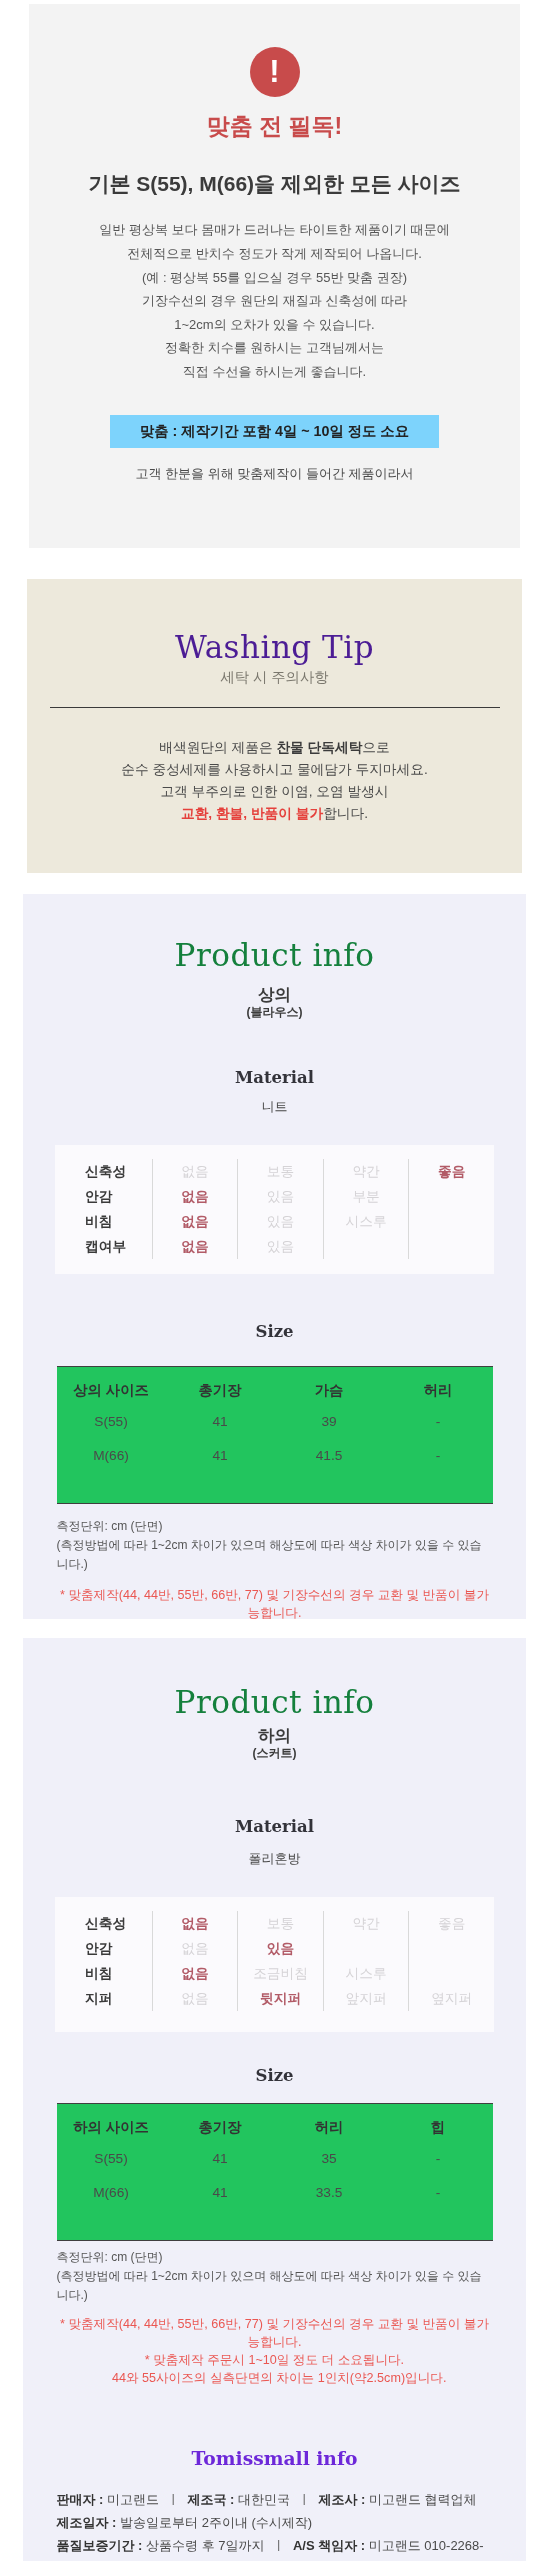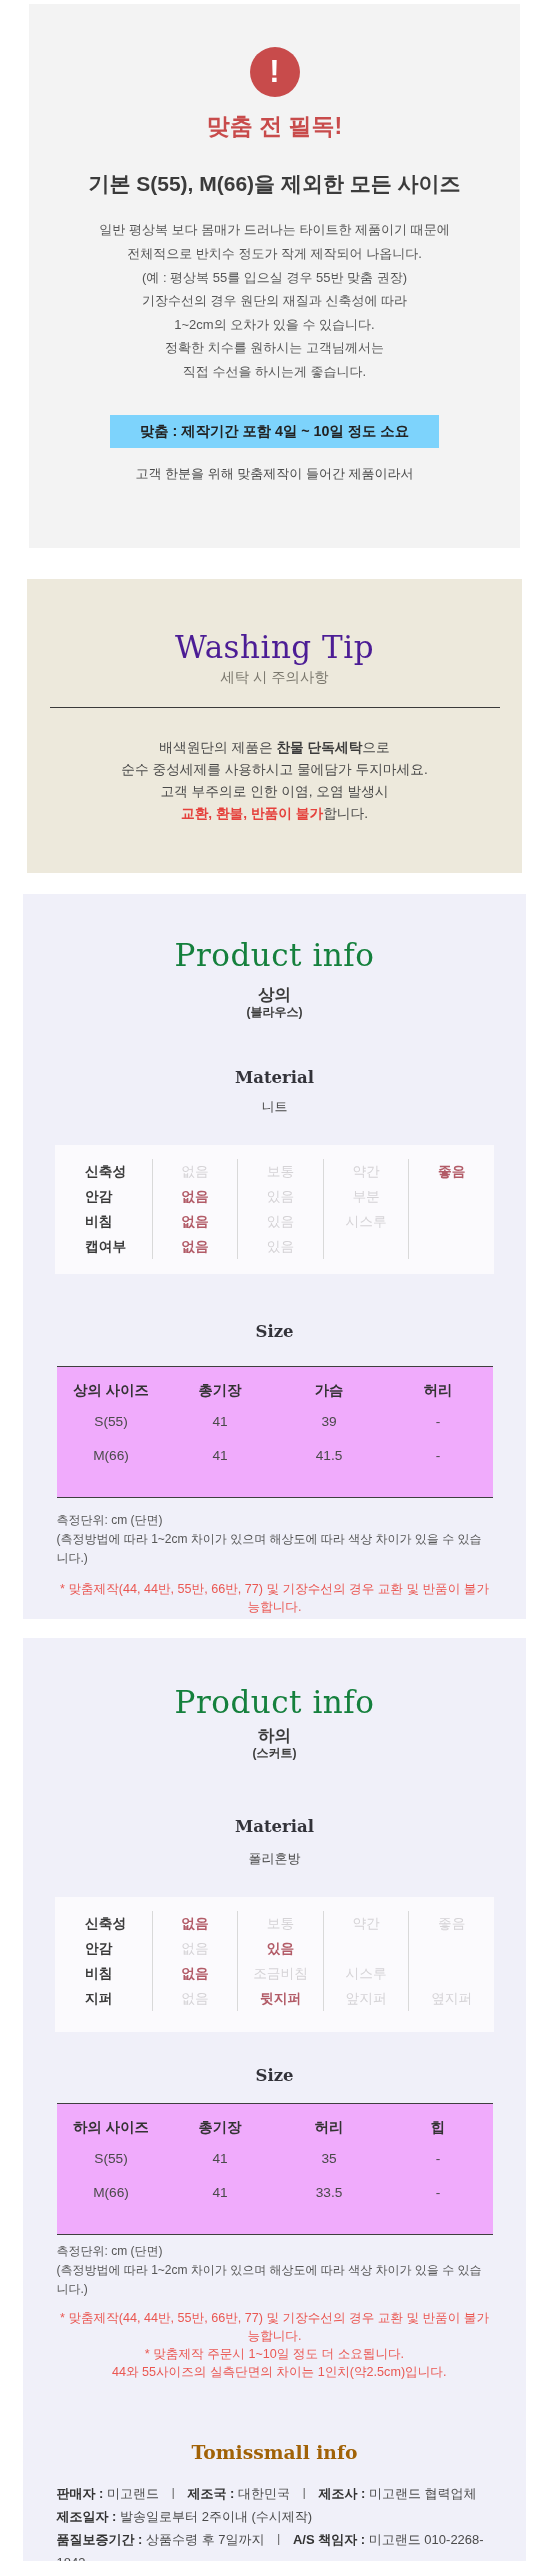--- a/index.html
+++ b/index.html
@@ -108,23 +108,23 @@
   }
   .spec-cell.dim{color:#d5d3d6;}
   .spec-cell.sel{color:#b25b67;font-weight:bold;}
 
   .size-heading{margin-top:48px;}
   .card-bottom .size-heading{margin-top:34px;}
 
   
   .size-table{
     width:436px;margin:24px auto 0 auto;
-    background:#f0abfc;
+    background:#22c55e;
     border-top:1.6px solid #3f3f3f;border-bottom:1.6px solid #3f3f3f;
-    padding:10px 0 24px 0;
+    padding:10px 0 30px 0;
   }
   .card-bottom .size-table{margin-top:17.6px;}
   .size-row{display:flex;line-height:34px;font-size:13.7px;color:#4a4a4a;}
   .size-row > div{width:25%;text-align:center;}
   .size-row.head{line-height:27.4px;font-size:14.3px;font-weight:bold;color:#333333;}
 
   .measure-notes{
     width:436px;margin:13px auto 0 auto;
     text-align:left;font-size:12px;line-height:19px;color:#555555;
   }
@@ -133,21 +133,21 @@
     width:436px;margin:12px auto 0 auto;
     text-align:center;font-size:12.6px;line-height:18px;color:#ea5752;
   }
   .card-bottom .red-notes{margin-top:10px;}
   .red-notes div:nth-child(3){padding-left:9.3px;}
 
   
   .shop-heading{
     margin-top:60px;
     font-family:"DejaVu Serif","Liberation Serif",serif;
-    font-weight:700;font-size:18.7px;line-height:22px;color:#a16207;
+    font-weight:700;font-size:18.7px;line-height:22px;color:#6d28d9;
   }
   .shop-lines{
     width:436px;margin:10px auto 0 auto;
     text-align:left;font-size:13px;line-height:23px;color:#4a4a4a;
   }
   .shop-lines .lab{font-weight:bold;color:#333333;}
   .shop-lines .sep{margin:0 7.7px;color:#555555;}
 </style>
 </head>
 <body>

